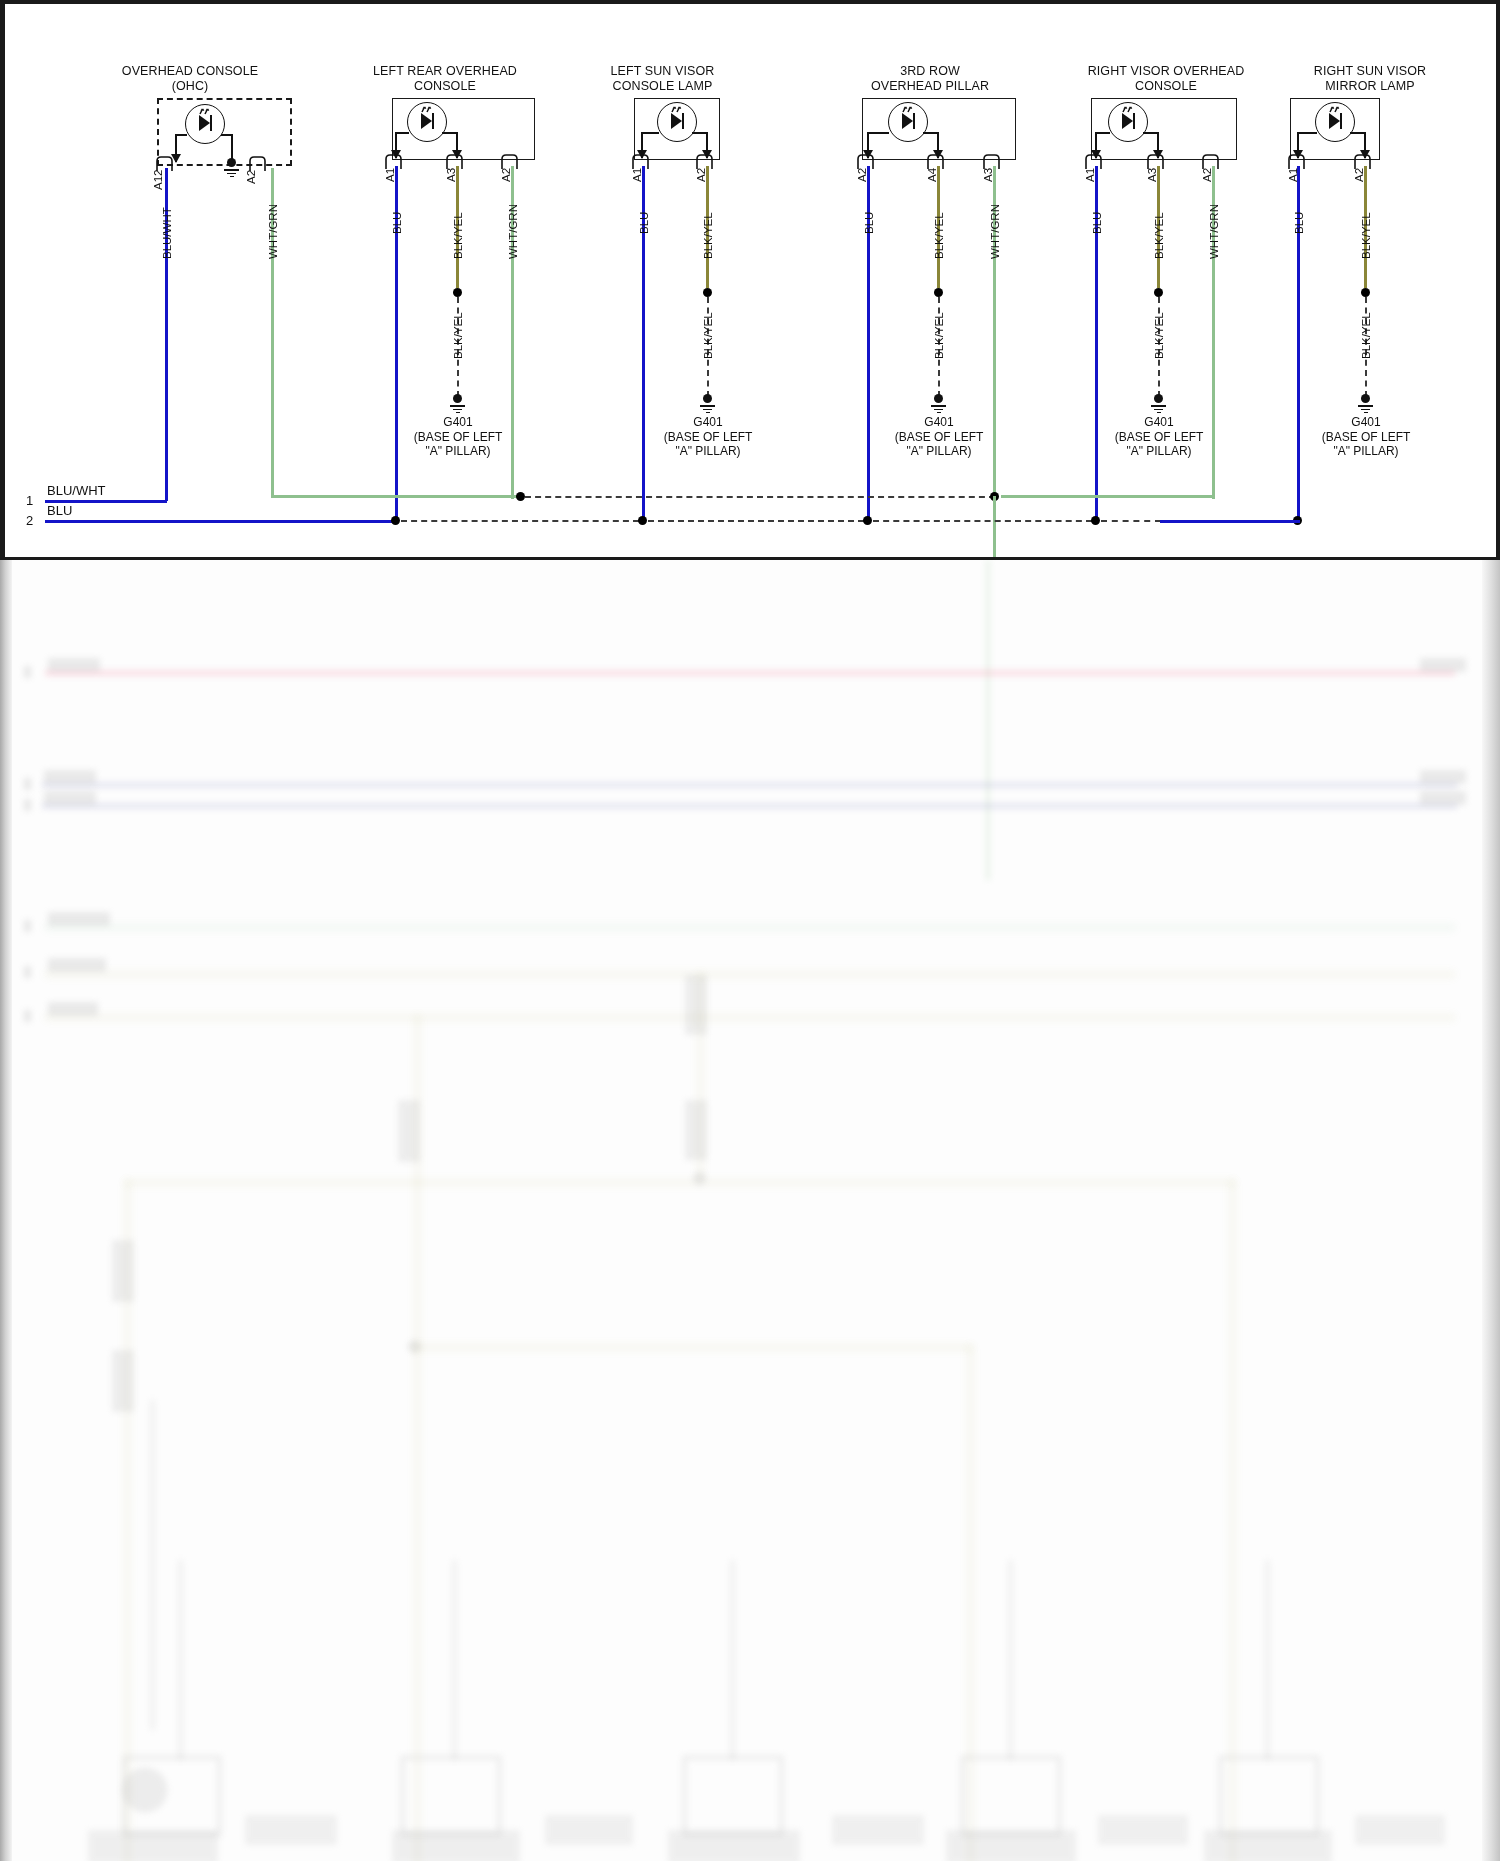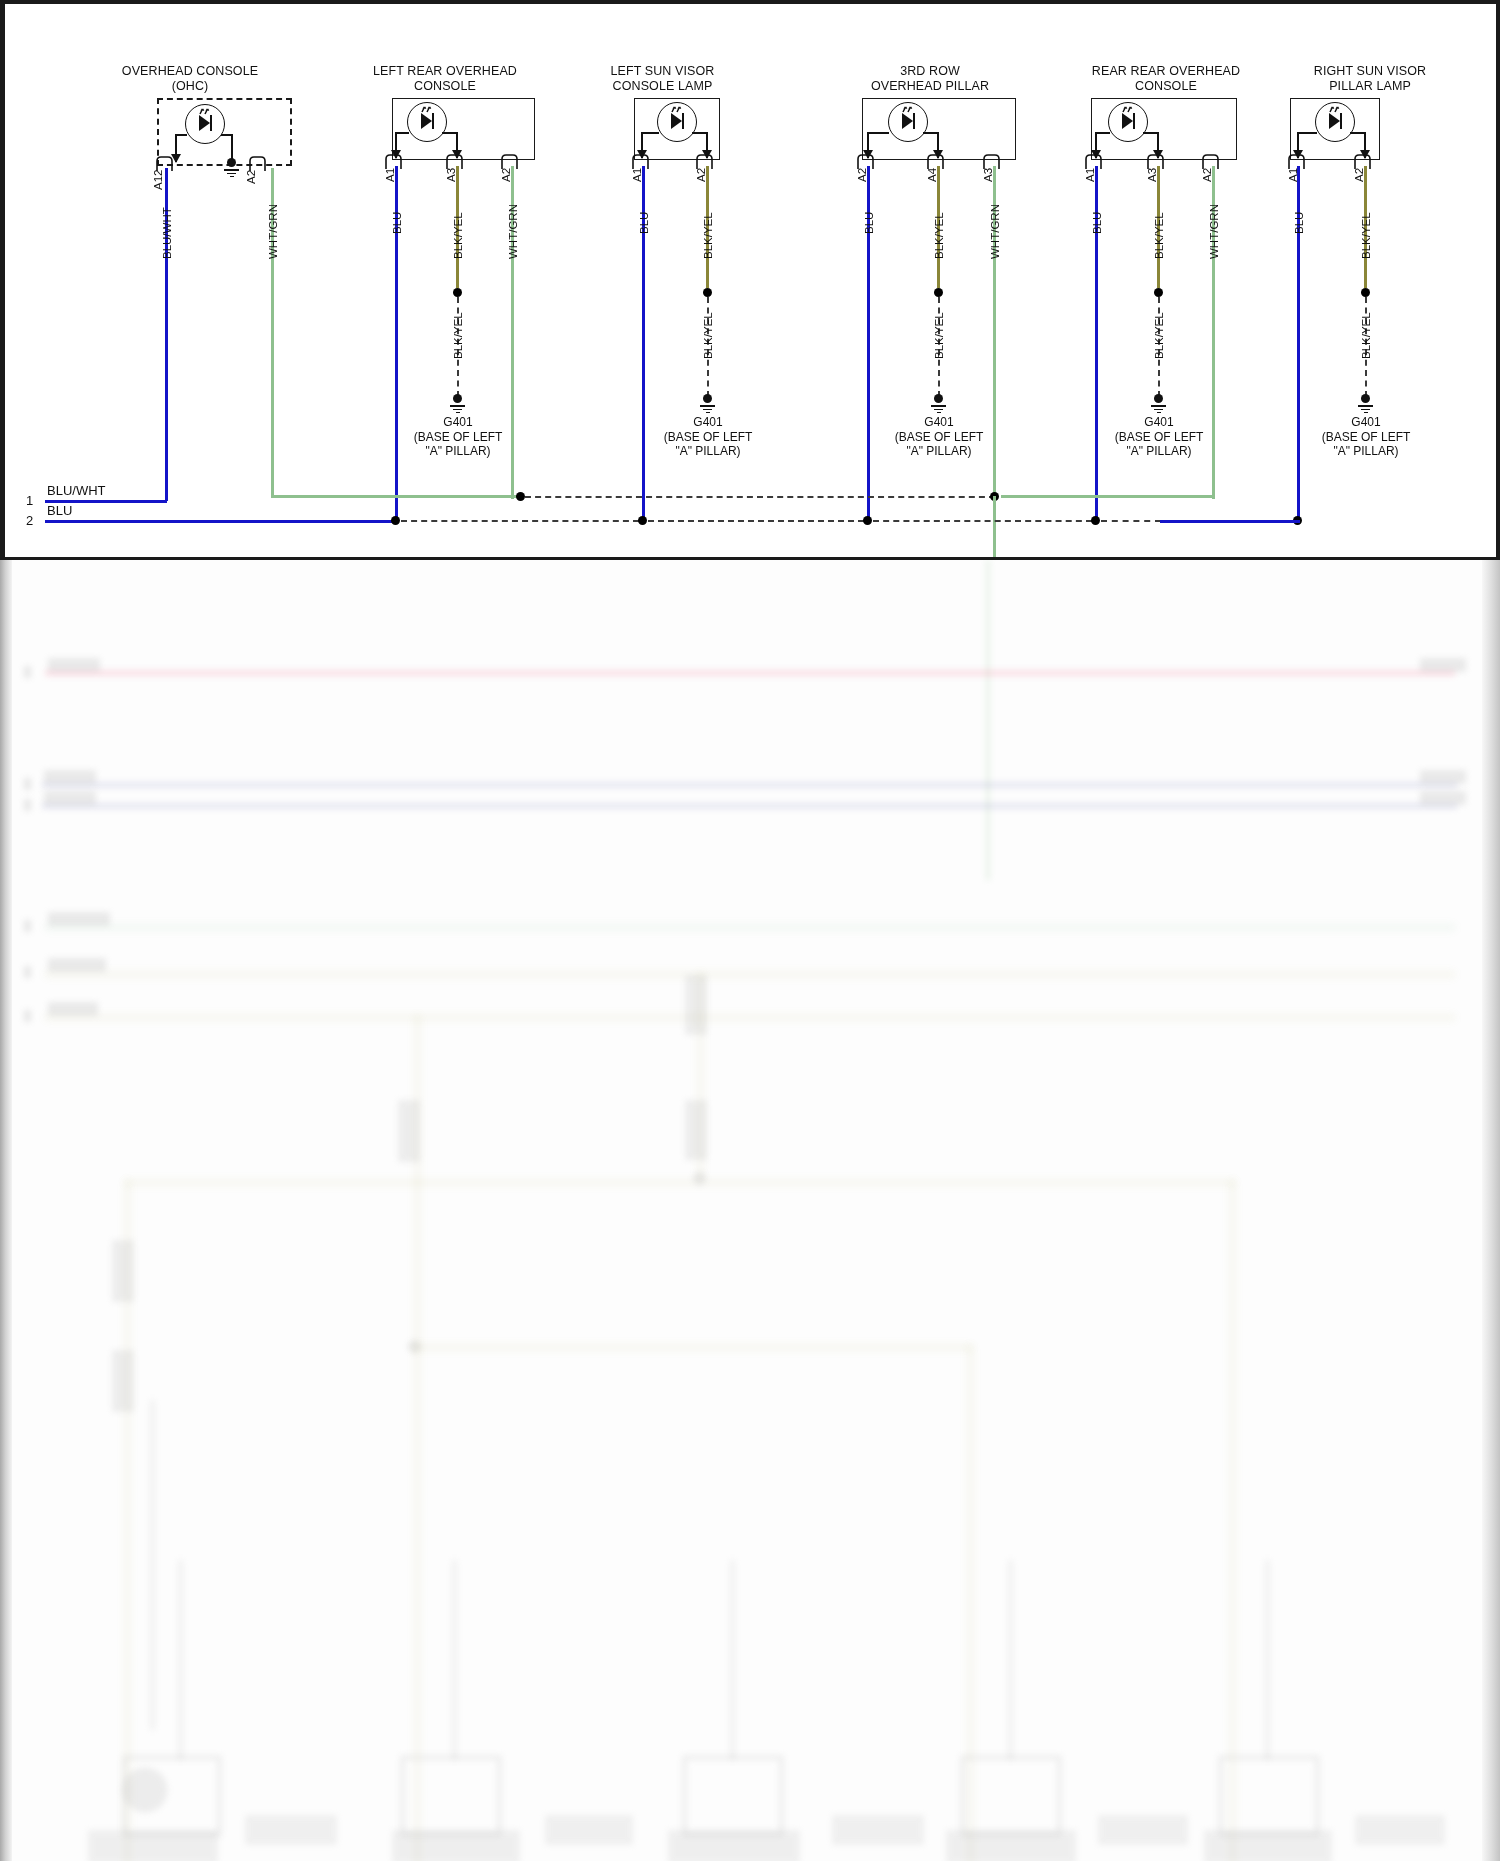--- a/index.html
+++ b/index.html
@@ -229,21 +229,21 @@
     <div class="gnd" style="left:926px;top:390px;width:16px;height:18px;">
       <i style="left:3px;top:0px;width:9px;height:9px;border-radius:50%;"></i>
       <i style="left:0px;top:11px;width:15px;height:1.8px;"></i>
       <i style="left:3px;top:14.5px;width:9px;height:1.6px;"></i>
       <i style="left:5.5px;top:17.5px;width:4px;height:1.4px;"></i>
     </div>
     <div class="gtxt" style="left:854px;top:411px;width:160px;">G401
 (BASE OF LEFT
 "A" PILLAR)</div>
 
-    <div class="ttl" style="left:1055px;top:60px;width:212px;">REAR REAR OVERHEAD
+    <div class="ttl" style="left:1055px;top:60px;width:212px;">RIGHT VISOR OVERHEAD
 CONSOLE</div>
     <div class="box" style="left:1086px;top:94px;width:146px;height:62px;"></div>
     <div class="lamp" style="left:1103px;top:98px;">
       <svg width="37" height="37" viewBox="0 0 37 37">
         <path d="M13 10 L13 26 L24 18 Z" fill="#111"></path>
         <rect x="24" y="10" width="2" height="16" fill="#111"></rect>
         <path d="M14 9 L16.5 4 M16.5 4 L15.1 6 M16.5 4 L17.7 5.6" stroke="#111" stroke-width="1.5" fill="none"></path>
         <path d="M19 9 L21.5 4 M21.5 4 L20.1 6 M21.5 4 L22.7 5.6" stroke="#111" stroke-width="1.5" fill="none"></path>
       </svg>
     </div>
@@ -278,21 +278,21 @@
       <i style="left:3px;top:0px;width:9px;height:9px;border-radius:50%;"></i>
       <i style="left:0px;top:11px;width:15px;height:1.8px;"></i>
       <i style="left:3px;top:14.5px;width:9px;height:1.6px;"></i>
       <i style="left:5.5px;top:17.5px;width:4px;height:1.4px;"></i>
     </div>
     <div class="gtxt" style="left:1074px;top:411px;width:160px;">G401
 (BASE OF LEFT
 "A" PILLAR)</div>
 
     <div class="ttl" style="left:1270px;top:60px;width:190px;">RIGHT SUN VISOR
-PILLAR LAMP</div>
+MIRROR LAMP</div>
     <div class="box" style="left:1285px;top:94px;width:90px;height:62px;"></div>
     <div class="lamp" style="left:1310px;top:98px;">
       <svg width="37" height="37" viewBox="0 0 37 37">
         <path d="M13 10 L13 26 L24 18 Z" fill="#111"></path>
         <rect x="24" y="10" width="2" height="16" fill="#111"></rect>
         <path d="M14 9 L16.5 4 M16.5 4 L15.1 6 M16.5 4 L17.7 5.6" stroke="#111" stroke-width="1.5" fill="none"></path>
         <path d="M19 9 L21.5 4 M21.5 4 L20.1 6 M21.5 4 L22.7 5.6" stroke="#111" stroke-width="1.5" fill="none"></path>
       </svg>
     </div>
     <div class="leadwire" style="left:1292px;top:128px;width:20px;height:1.6px;"></div>

